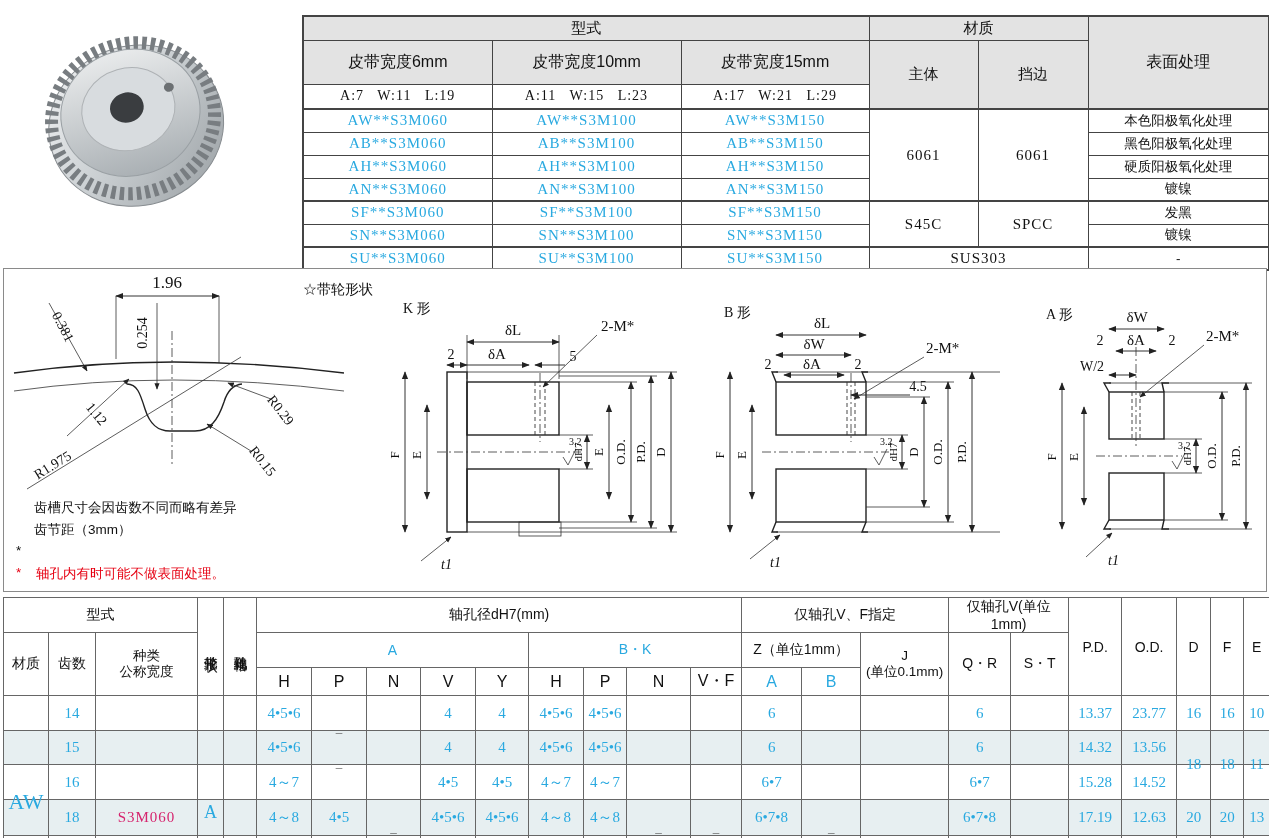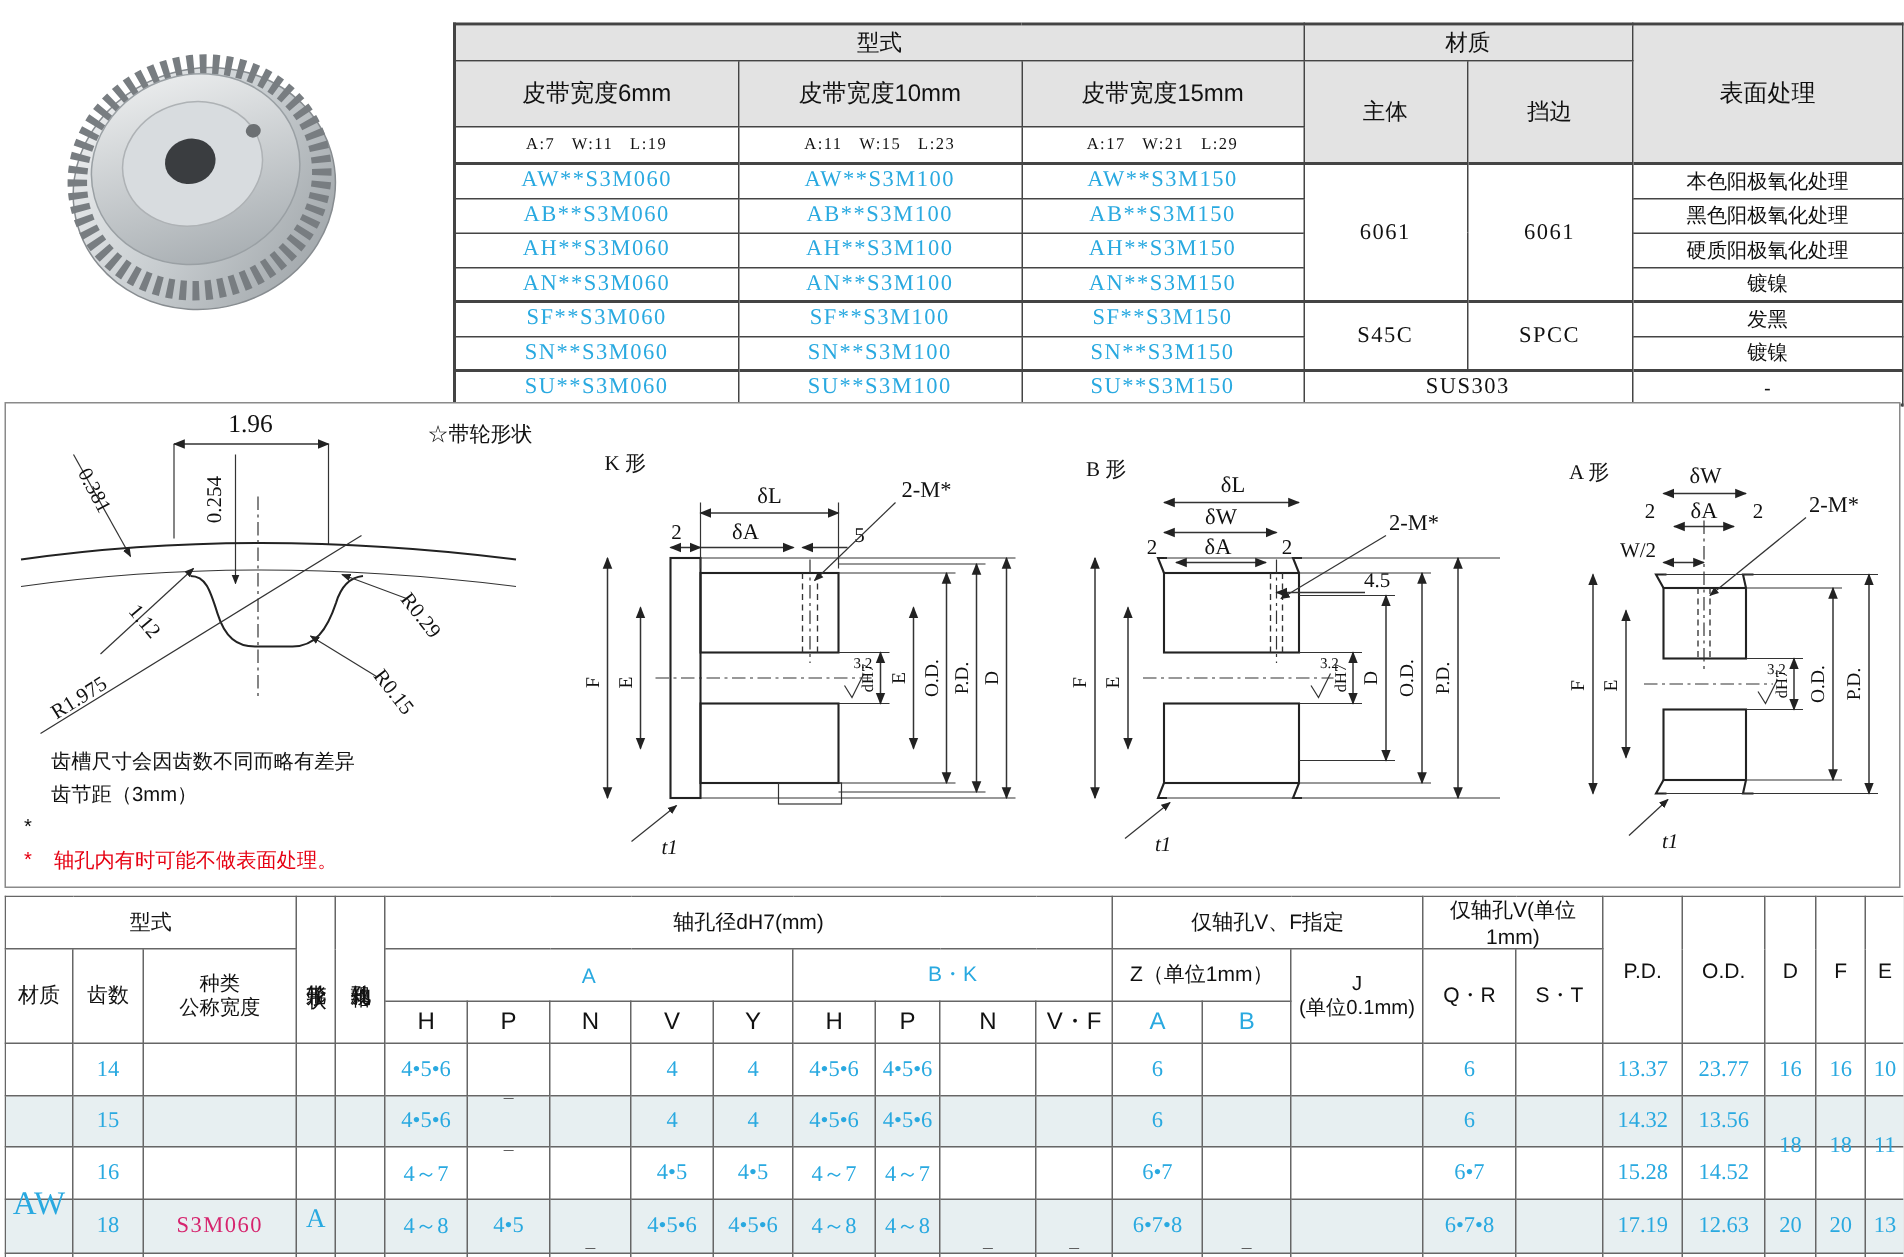--- a/index.html
+++ b/index.html
@@ -6,33 +6,33 @@
   body{width:1269px;height:838px;position:relative;background:#fff;overflow:hidden;
        font-family:"Liberation Sans",sans-serif;color:#111;}
   table{border-collapse:collapse;table-layout:fixed;}
 
   
   #top-table{position:absolute;left:302px;top:15px;}
   #top-table table{width:966px;}
   #top-table th,#top-table td{border:1px solid #444;text-align:center;vertical-align:middle;overflow:hidden;padding:0;}
   #top-table th{background:#e3e3e3;font-weight:normal;font-size:16px;}
   #top-table .small-th{font-size:15px;}
-  #top-table .dims td{font-family:"Liberation Serif",serif;font-size:11px;letter-spacing:1px;white-space:pre;background:#fff;}
+  #top-table .dims td{font-family:"Liberation Serif",serif;font-size:14px;letter-spacing:1px;white-space:pre;background:#fff;}
   #top-table .code{color:#29a9e0;font-family:"Liberation Serif",serif;font-size:15px;letter-spacing:1px;}
   #top-table .mat{font-family:"Liberation Serif",serif;font-size:15px;letter-spacing:1px;}
   #top-table .surf{font-size:13.5px;}
   #top-table .grp td{border-top-width:2px;margin-top:12px;}
   #top-table table{border:2px solid #444;}
 
   
   #photo{position:absolute;left:26px;top:12px;}
 
   
   #middle{position:absolute;left:3px;top:268px;width:1262px;height:322px;border:1px solid #8a8a8a;background:#fff;}
-  #shapes-title{position:absolute;left:281px;top:12px;font-size:14px;}
+  #shapes-title{position:absolute;left:299px;top:12px;font-size:14px;}
   .note-line{position:absolute;font-size:13.5px;white-space:nowrap;}
   .red{color:#e60012;}
   svg text{font-family:"Liberation Serif",serif;fill:#111;}
   .dim{stroke:#333;stroke-width:1;fill:none;}
   .thin{stroke:#333;stroke-width:0.8;fill:none;}
   .body-line{stroke:#222;stroke-width:1.4;fill:none;}
   .cl{stroke:#333;stroke-width:0.8;stroke-dasharray:9 3 2 3;fill:none;}
   .screw{stroke:#333;stroke-width:0.9;stroke-dasharray:4 3;fill:none;}
 
   

